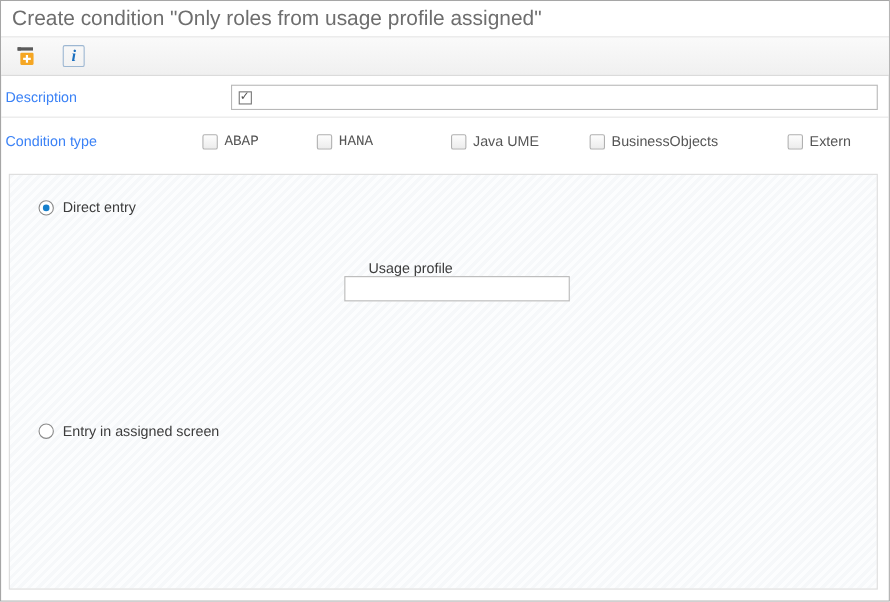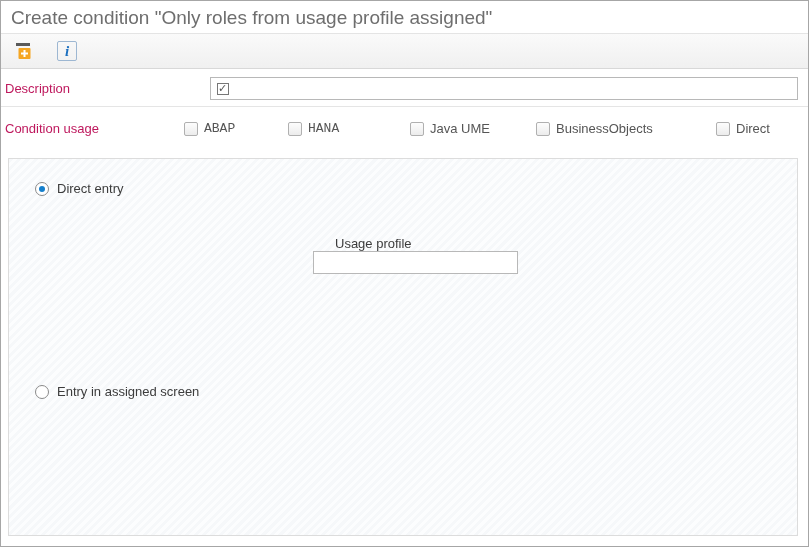--- a/index.html
+++ b/index.html
@@ -36,21 +36,21 @@
     width: 22px; height: 22px;
     display: flex; align-items: center; justify-content: center;
     cursor: pointer;
   }
   .row {
     display: flex; align-items: center;
     padding: 8px 10px 6px 4px;
   }
   .label-col {
     width: 205px;
-    color: #be185d;
+    color: #3b82f6;
   }
   .desc-input {
     flex: 1;
     height: 23px;
     border: 1px solid #b8b8b8;
     background: #fff;
     display: flex; align-items: center;
     padding-left: 6px;
   }
   .desc-check {
@@ -156,41 +156,41 @@
   <div class="row">
     <div class="label-col">Description</div>
     <div class="desc-input">
       <span class="desc-check"></span>
     </div>
   </div>
 
   <div class="divider"></div>
 
   <div class="cond-row">
-    <div class="label-col">Condition usage</div>
+    <div class="label-col">Condition type</div>
     <div class="checks" id="checks">
         <div class="ck" style="width: 104px;">
           <div class="ck-box"></div>
           <div class="ck-label mono">ABAP</div>
         </div>
         <div class="ck" style="width: 122px;">
           <div class="ck-box"></div>
           <div class="ck-label mono">HANA</div>
         </div>
         <div class="ck" style="width: 126px;">
           <div class="ck-box"></div>
           <div class="ck-label">Java UME</div>
         </div>
         <div class="ck" style="width: 180px;">
           <div class="ck-box"></div>
           <div class="ck-label">BusinessObjects</div>
         </div>
         <div class="ck" style="width: 80px;">
           <div class="ck-box"></div>
-          <div class="ck-label">Direct</div>
+          <div class="ck-label">Extern</div>
         </div>
       </div>
   </div>
 
   <div class="panel-area">
     <div class="panel">
 
       <div class="radio-row">
         <div class="radio-outer">
           <div class="radio-inner" id="radio-direct-inner" style="display: block;"></div>

